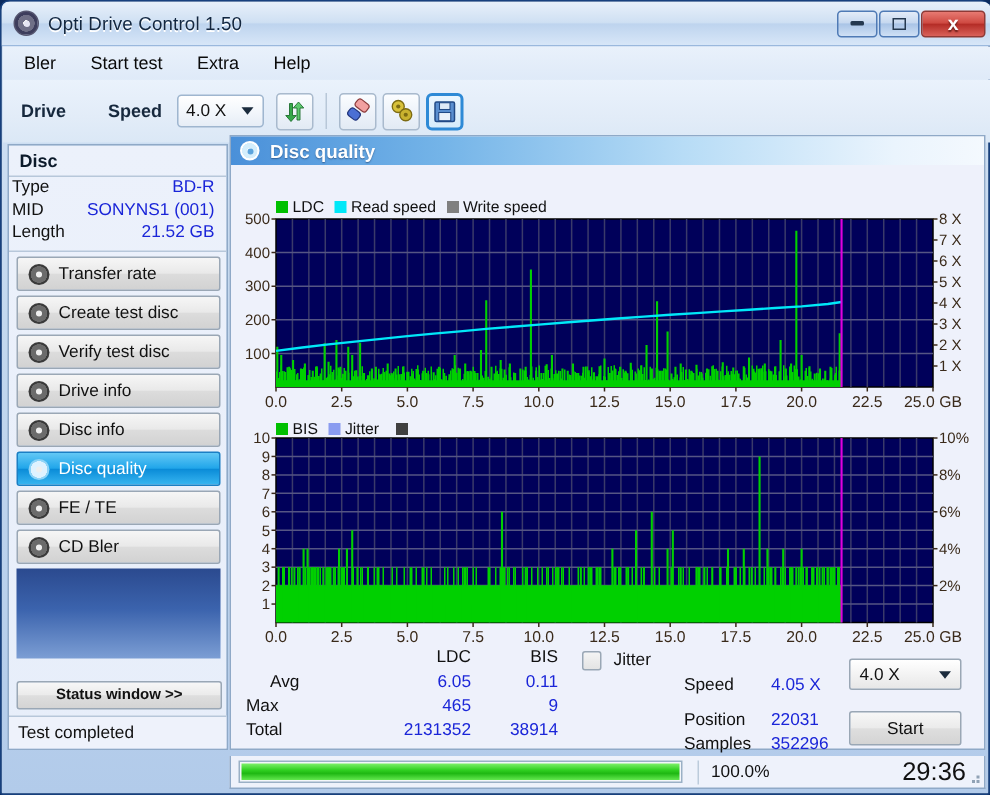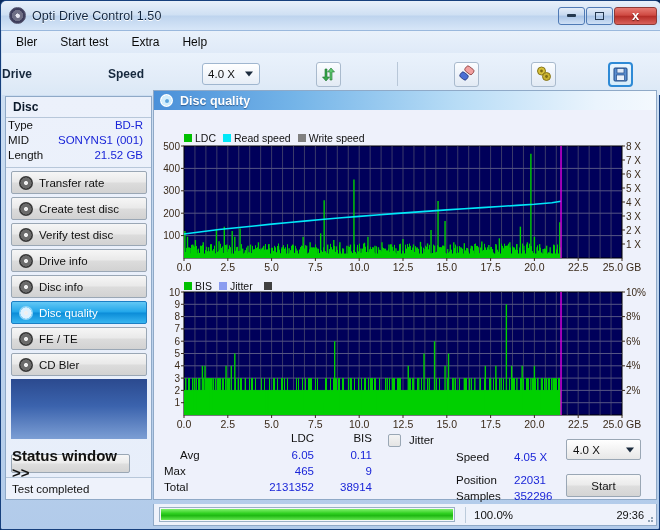--- a/index.html
+++ b/index.html
@@ -66,23 +66,22 @@
     display: flex; align-items: center; padding-left: 10px;
     background: linear-gradient(180deg,#e9f1fb 0%, #dfeaf8 100%);
   }
   .menu-item {
     font-size: 12px; color: #0a0a0a; padding: 2px 10px 2px 4px; margin-right: 9px;
     white-space: nowrap;
   }
   
   .toolbar {
     position: absolute; left: 1px; top: 52px; width: 658px; height: 42px;
-    display: flex; align-items: center; 
+    display: flex; align-items: center; padding-left: 12px;
     background: linear-gradient(180deg,#eaf2fc 0%,#e2ecf8 60%,#dbe8f6 100%);
-    gap: 48px;
   }
   .tb-label { font-size: 12px; font-weight: bold; color: #16283d; margin-right: 10px; }
   .drive-combo {
     width: 272px; height: 22px; border: 1px solid #9fb6cf; border-radius: 3px;
     background: linear-gradient(180deg,#ffffff 0%, #f2f6fb 55%, #e6edf6 100%);
     display: flex; align-items: center; position: relative;
     box-shadow: inset 0 1px 1px rgba(255,255,255,.9);
   }
   .drive-icon {
     width: 15px; height: 14px; margin-left: 4px; margin-right: 4px; position: relative; flex:none;
@@ -149,25 +148,25 @@
   }
   .nav-btn.selected .nav-ico {
     background: radial-gradient(circle at 50% 50%, #ffffff 0 17%, #dff2ff 19% 55%, #8fd4f7 57% 95%, #ffffff 97%);
   }
   .nav-ico::after{content:'';position:absolute;left:5px;top:5px;width:4px;height:4px;border-radius:50%;background:#efefef;}
   .nav-filler {
     margin: 0 4px 0 5px; height: 60px;
     background: linear-gradient(180deg,#2b4a8f 0%, #3b63ad 45%, #7c9ed4 100%);
   }
   .status-btn {
-    position: absolute; left: 5px; bottom: 26px; width: 119px; height: 19px;
+    position: absolute; left: 5px; bottom: 26px; width: 137px; height: 19px;
     border: 1px solid #9aa7b5; border-radius: 2px;
     background: linear-gradient(180deg,#f7f7f7 0%, #ebebeb 48%, #dedede 52%, #d4d4d4 100%);
     display:flex;align-items:center;justify-content:center;
-    font-size: 15px; font-weight: bold; color: #111;
+    font-size: 10px; font-weight: bold; color: #111;
   }
   .status-text {
     position: absolute; left: 0px; bottom: 0px; width: 145px; height: 22px;
     border-top: 1px solid #b7c7da; display: flex; align-items: center;
     padding-left: 6px; font-size: 11.5px; color: #111; background: #eef2fb;
   }
   
   .rightpanel {
     position: absolute; left: 152px; top: 89px; width: 504px; height: 410px;
     border: 1px solid #8fa9c7; background: #eef1fb;
@@ -215,21 +214,21 @@
     display: flex; align-items: center;
   }
   .progress-outer {
     width: 296px; height: 15px; margin-left: 5px;
     border: 1px solid #9ab0c6; background: #f3f6fa; padding: 1px;
   }
   .progress-inner {
     height: 100%; background: linear-gradient(180deg,#7ef06a 0%, #30d021 40%, #1fb813 60%, #63e84f 100%);
   }
   .pct { font-size: 11.5px; color: #111; margin-left: 8px; }
-  .elapsed { font-size: 11px; color: #111; margin-left: auto; margin-right: 12px; }
+  .elapsed { font-size: 17px; color: #111; margin-left: auto; margin-right: 12px; }
   .vsep { width:1px; height: 16px; background:#bccbdb; margin-left: 10px; }
   .grip { position:absolute; right:2px; bottom:2px; width:10px; height:10px; }
 </style>
 </head>
 <body>
 
 <div class="window">
 
   <div class="titlebar">
     <div class="title-icon"></div>

